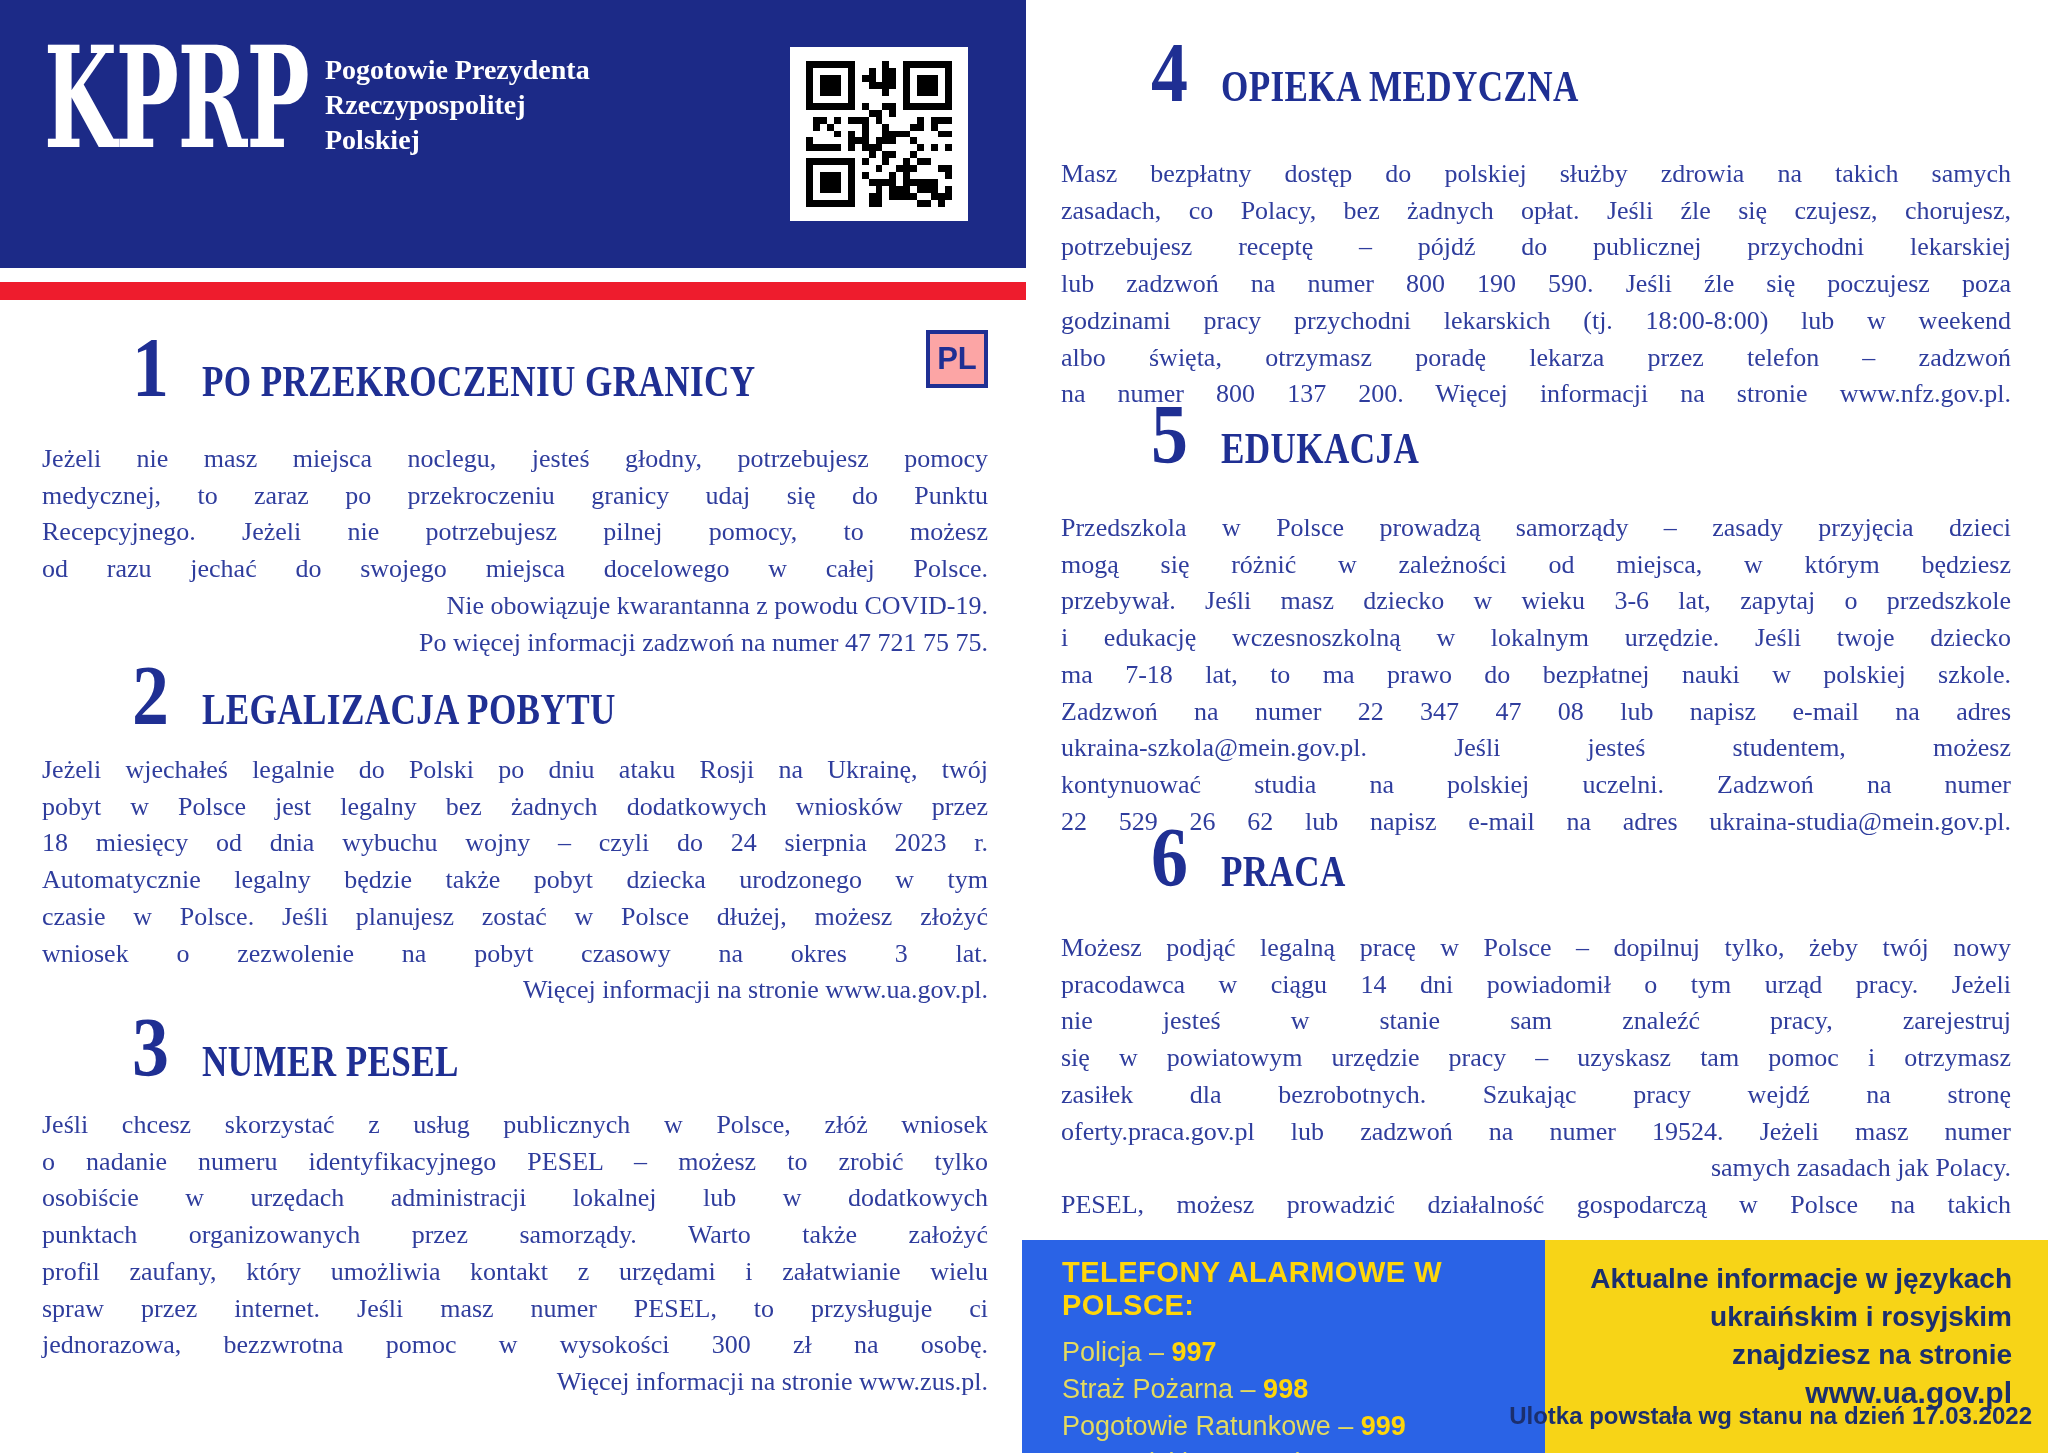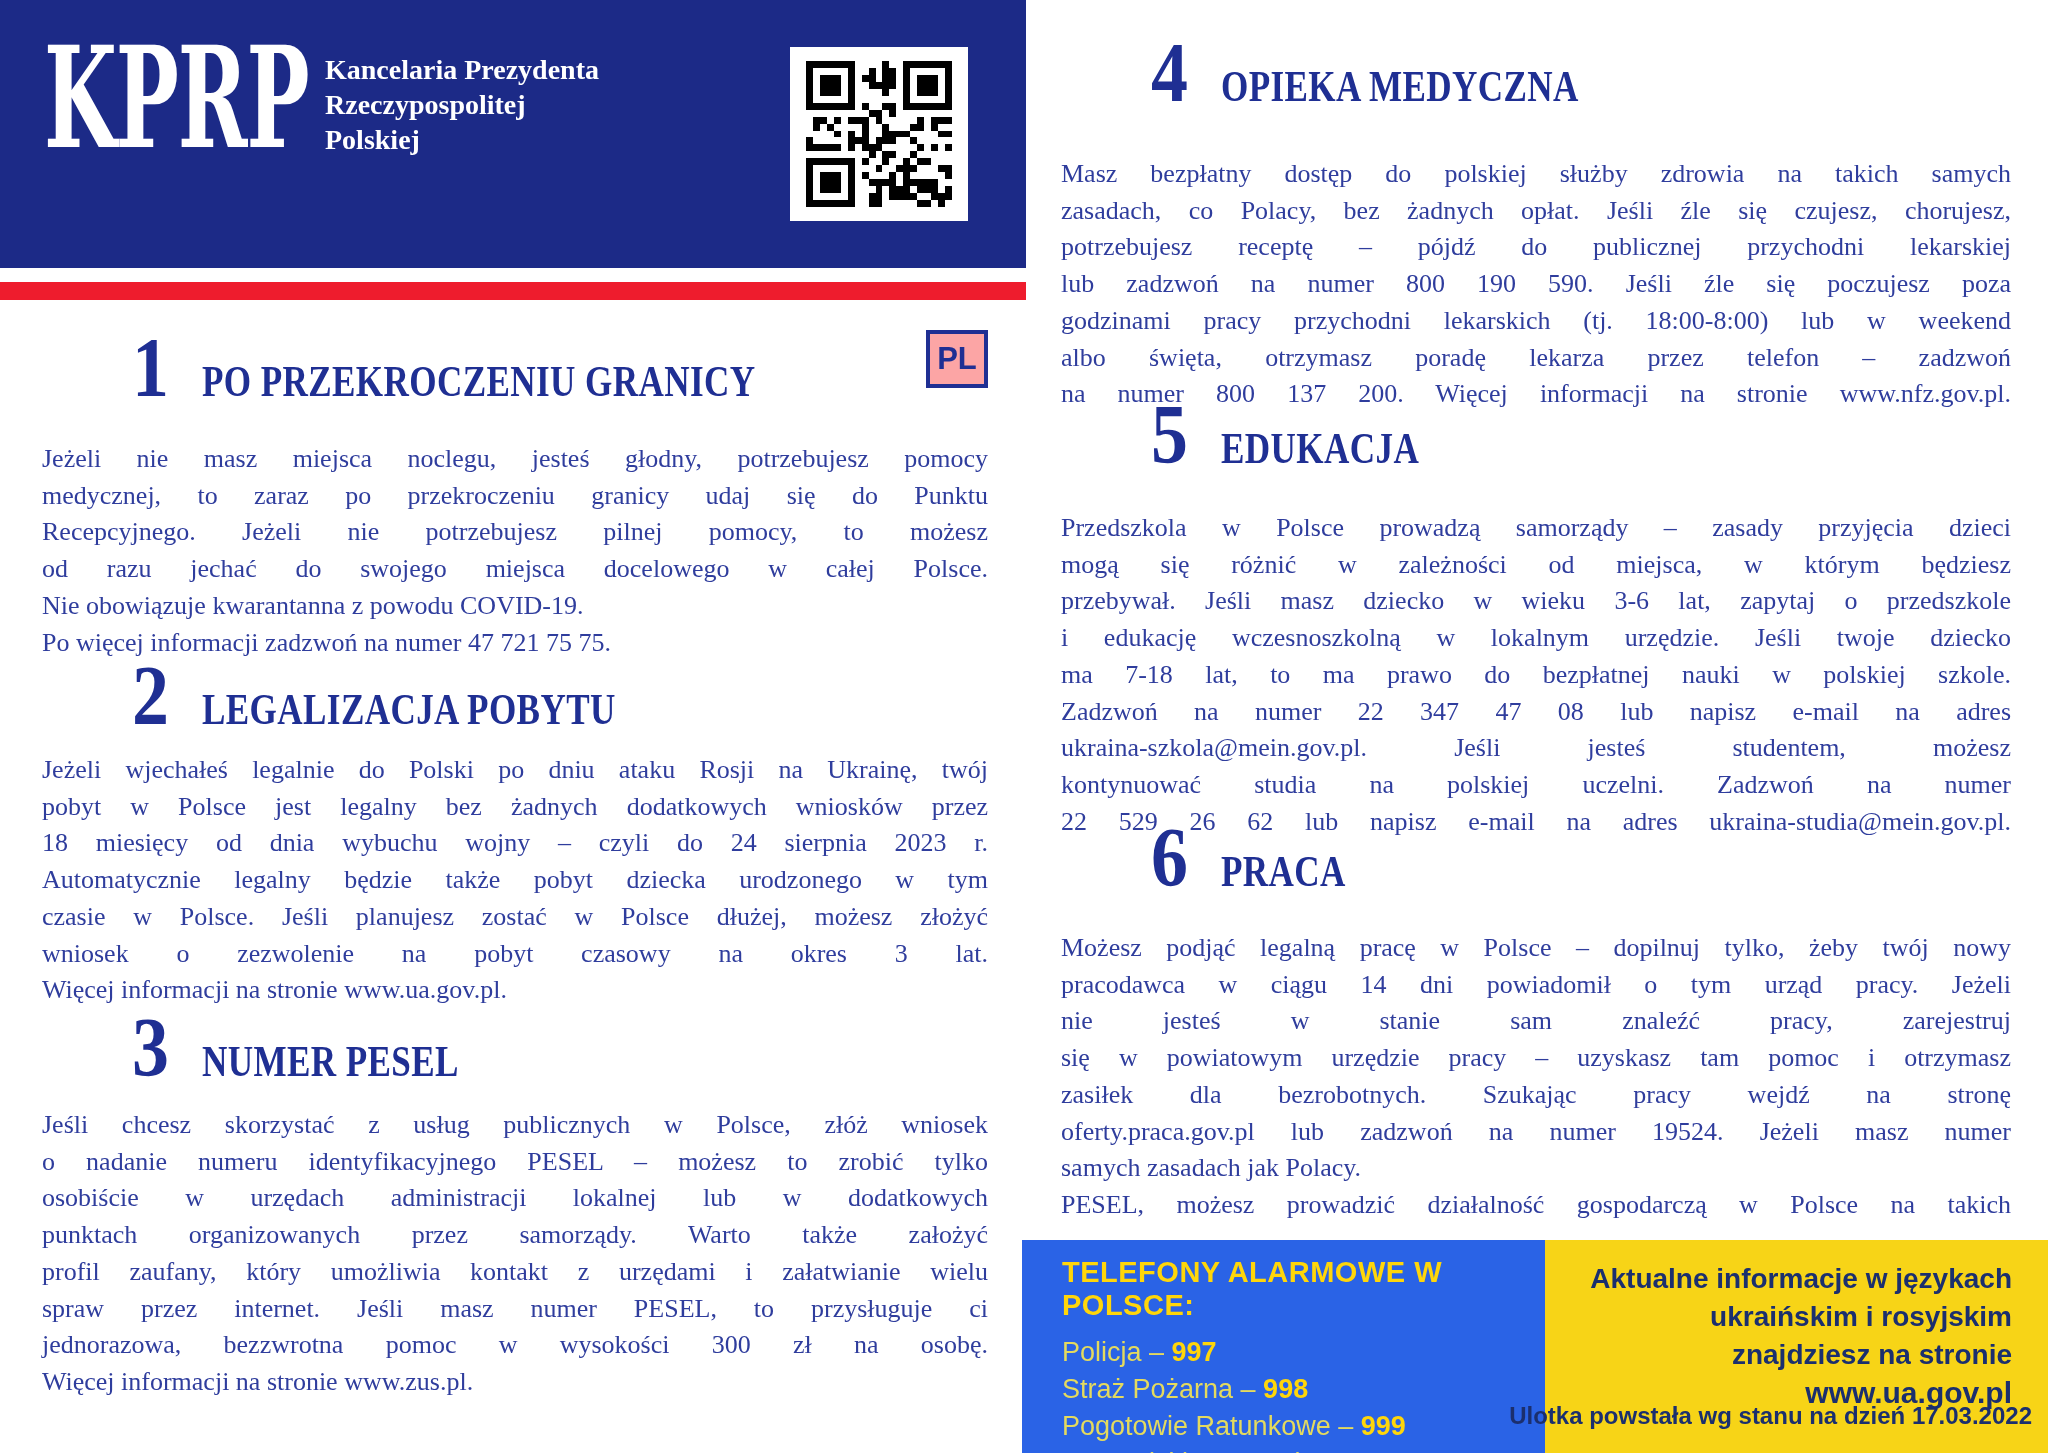--- a/index.html
+++ b/index.html
@@ -50,21 +50,21 @@
   }
   .num{
     display:inline-block;width:70px;font-size:84px;font-weight:bold;
     transform:scaleX(.88);transform-origin:left bottom;
   }
   .title{
     display:inline-block;font-size:45px;font-weight:bold;letter-spacing:.5px;
     transform:scaleX(.78);transform-origin:left bottom;
   }
   .body{color:var(--body-blue);font-size:26px;line-height:36.7px;}
-  .body .line{text-align:left;}
+  .body .line{text-align:right;}
   .body .line.just{text-align:justify;text-align-last:justify;}
   .body b{font-weight:normal;}
   
   .emergency{
     position:absolute;left:1022px;top:1240px;width:523px;height:213px;
     background:var(--box-blue);padding:16px 20px 0 40px;
     font-family:"Liberation Sans",sans-serif;
   }
   .em-title{color:var(--accent-yellow);font-size:29px;font-weight:bold;letter-spacing:.5px;}
   .em-items{margin-top:12px;}
@@ -83,21 +83,21 @@
   }
 </style>
 </head>
 <body>
 
 <div class="page">
 
   <header class="masthead">
     <div class="logo">KPRP</div>
     <div class="org">
-      <div>Kancelaria Prezydenta</div>
+      <div>Pogotowie Prezydenta</div>
       <div>Rzeczypospolitej</div>
       <div>Polskiej</div>
     </div>
     <div class="qr">
       <svg viewBox="0 0 21 21" fill="#000" shape-rendering="crispEdges">
           <rect x="11" y="0" width="1" height="1"></rect>
           <rect x="9" y="1" width="1" height="1"></rect>
           <rect x="11" y="1" width="1" height="1"></rect>
           <rect x="12" y="1" width="1" height="1"></rect>
           <rect x="8" y="2" width="1" height="1"></rect>

